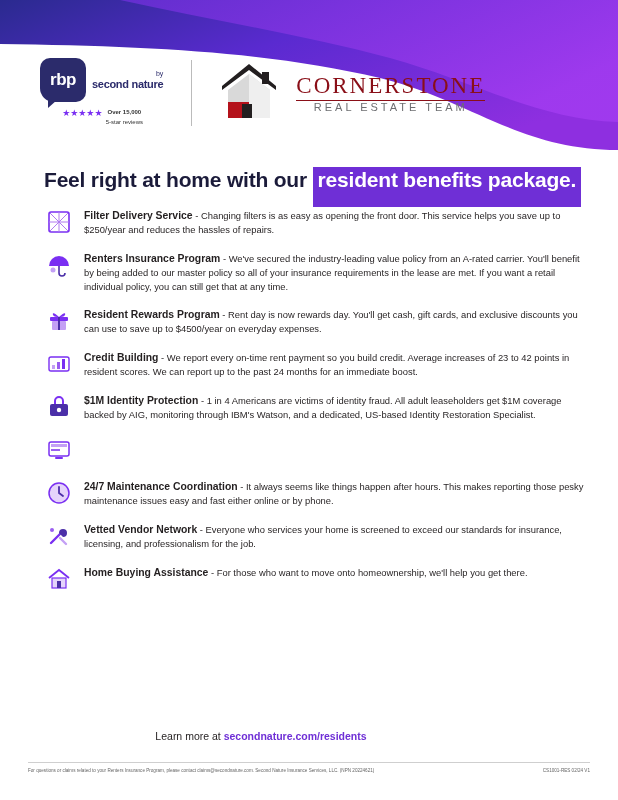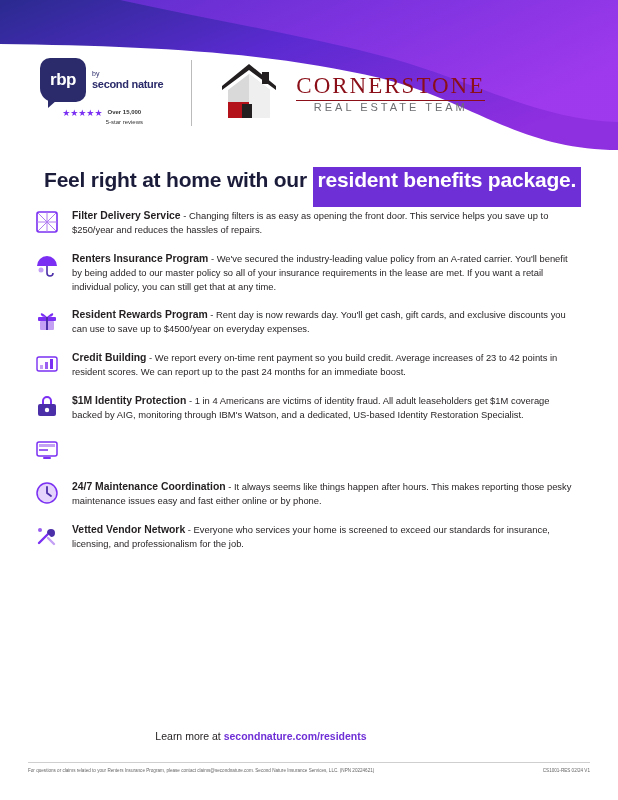--- a/index.html
+++ b/index.html
@@ -35,20 +35,21 @@
   .wave-wrap svg { display: block; }
 
   
   .header {
     position: absolute;
     top: 58px;
     left: 40px;
     display: flex;
     align-items: center;
     gap: 14px;
+    text-align: right;
   }
   .rbp-block {
     display: flex;
     flex-direction: column;
     align-items: center;
     padding-right: 14px;
   }
   .rbp-row {
     display: flex;
     align-items: center;
@@ -157,21 +158,21 @@
   .headline .hl {
     background: #6f2fd6;
     color: #ffffff;
     padding: 1px 5px 16px 5px;
   }
 
   
   .benefits {
     position: absolute;
     top: 205px;
-    left: 32px;
+    left: 44px;
     width: 540px;
   }
   .benefit {
     display: flex;
     align-items: flex-start;
     margin-bottom: 11px;
   }
   .bicon {
     width: 30px;
     min-width: 30px;
@@ -418,20 +419,34 @@
             <circle cx="6" cy="7" r="2" fill="#9a5ef0"></circle>
           </svg>
       </div>
       <div class="btext">
         <b>Vetted Vendor Network</b>
         <span>-</span>
         <span>Everyone who services your home is screened to exceed our standards for insurance, licensing, and professionalism for the job.</span>
       </div>
     </div>
 
+    <div class="benefit">
+      <div class="bicon">
+        <svg width="26" height="26" viewBox="0 0 26 26">
+            <path d="M3,12 L13,4 L23,12" stroke="#7a2ff2" stroke-width="1.8" fill="none"></path>
+            <rect x="6" y="12" width="14" height="10" fill="#e5d4fb" stroke="#7a2ff2" stroke-width="1.2"></rect>
+            <rect x="11" y="15" width="4" height="7" fill="#4b2fa8"></rect>
+          </svg>
+      </div>
+      <div class="btext">
+        <b>Home Buying Assistance</b>
+        <span>-</span>
+        <span>For those who want to move onto homeownership, we'll help you get there.</span>
+      </div>
+    </div>
 
   </div>
 
   <div class="learn">
     <span>Learn more at </span><a href="#">secondnature.com/residents</a>
   </div>
   <div class="footrule"></div>
   <div class="footnote">For questions or claims related to your Renters Insurance Program, please contact claims@secondnature.com. Second Nature Insurance Services, LLC. (NPN 20224621)</div>
   <div class="footcode">CS1001-RES 02/24 V1</div>
 

